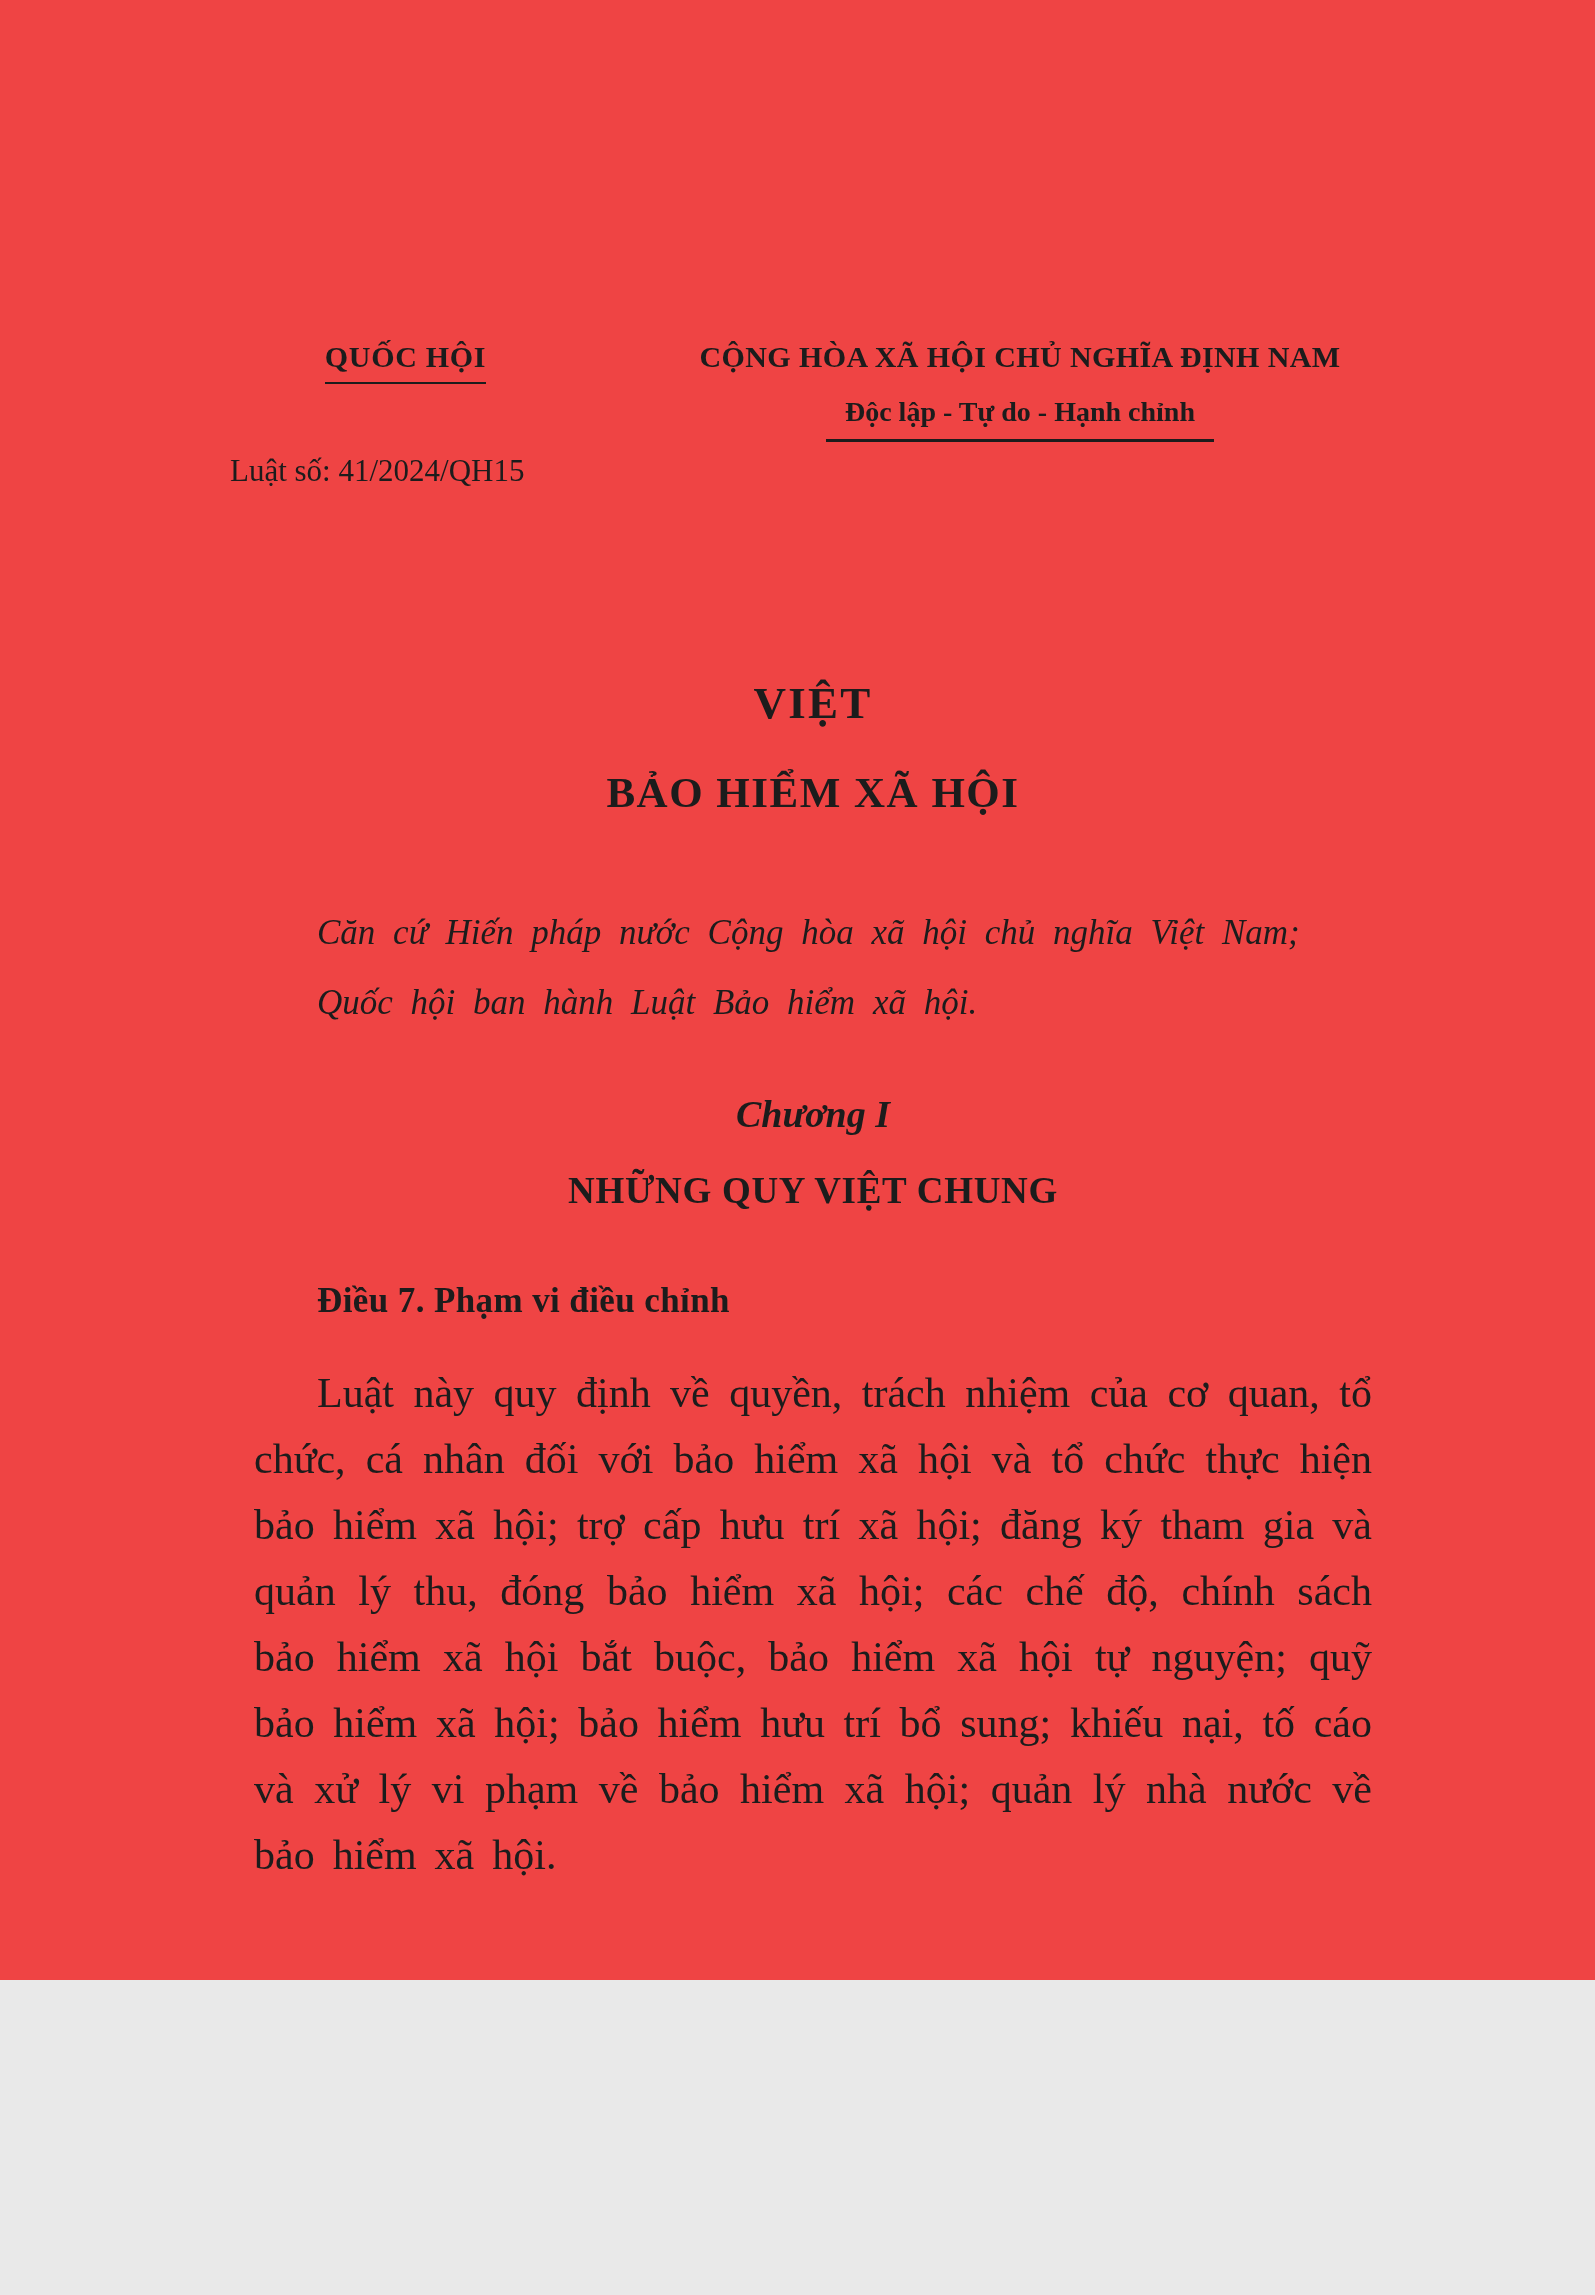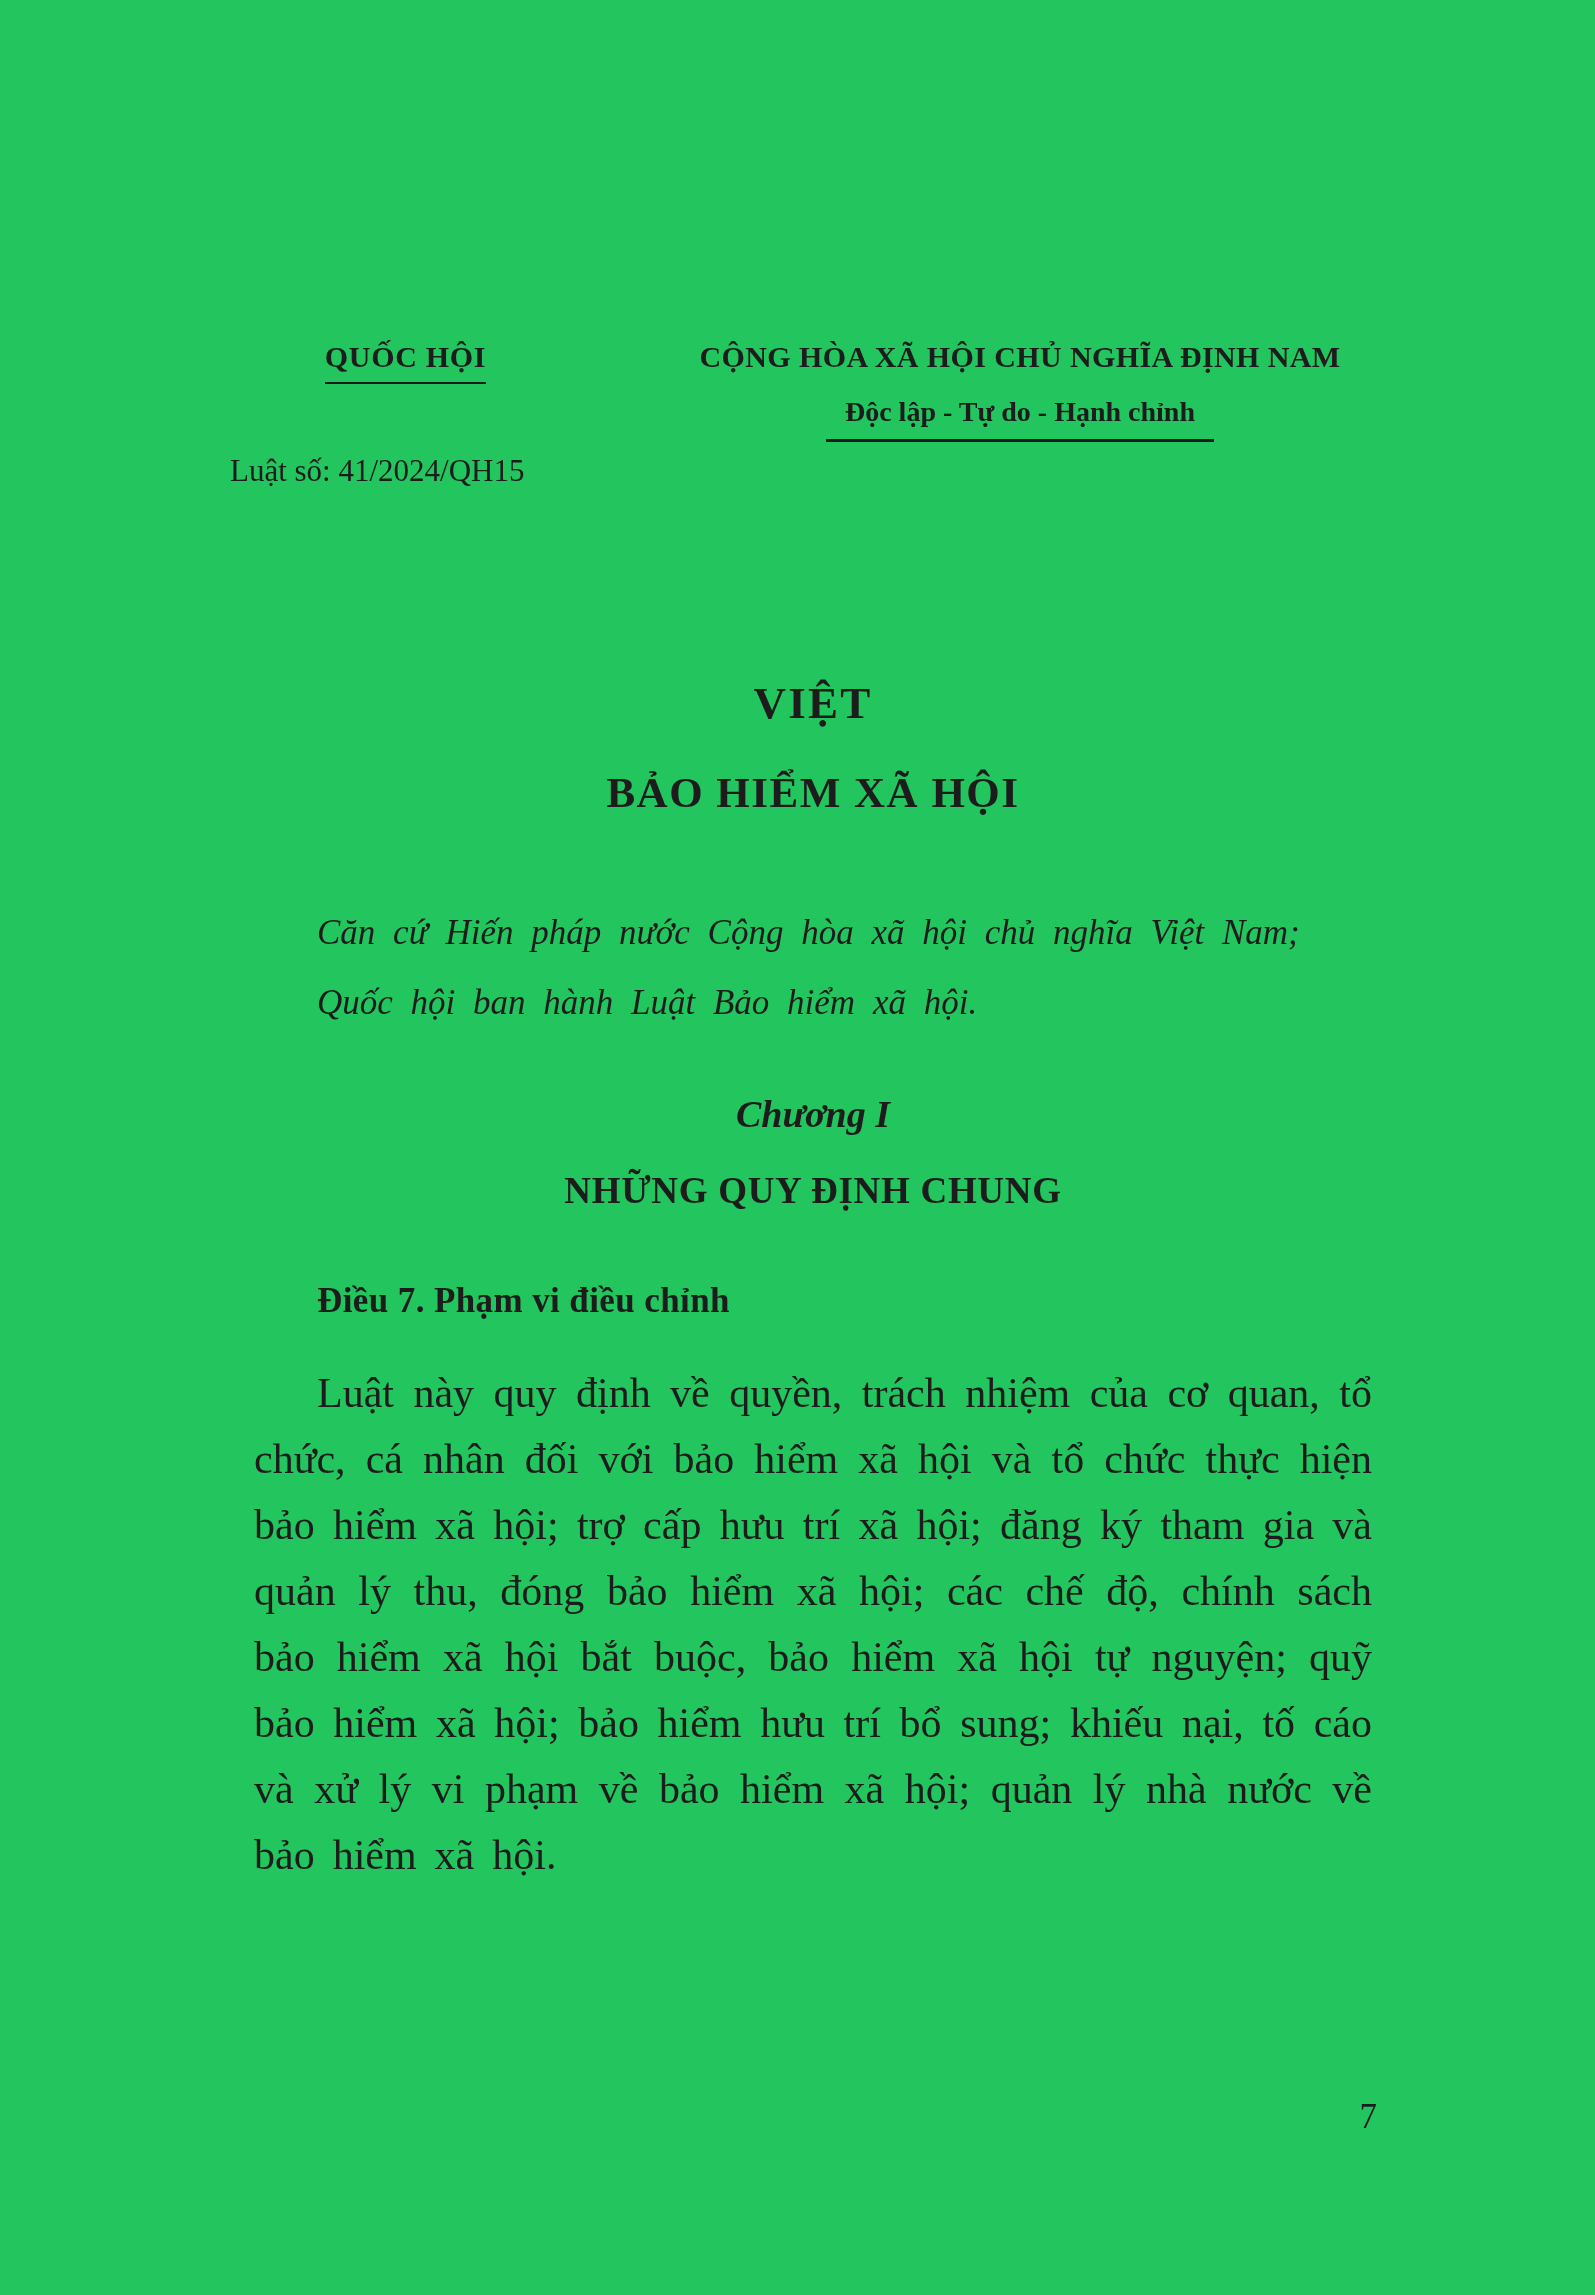--- a/index.html
+++ b/index.html
@@ -4,22 +4,22 @@
 <style>
   * { margin: 0; padding: 0; box-sizing: border-box; }
   html, body { background: #e9e9e9; }
   body {
     font-family: "Liberation Serif", "DejaVu Serif", serif;
     color: #1c1c1c;
   }
   .page {
     position: relative;
     width: 1595px;
-    height: 2295px;
-    background: #22c55e;
+    height: 1980px;
+    background: #ef4444;
     overflow: hidden;
     font-family: Liberation Serif, serif;
   }
 
   
   .doc-header {
     display: flex;
     justify-content: space-between;
     padding: 340px 179px 0 230px;
   }
@@ -145,21 +145,21 @@
 
     <div class="law-title">VIỆT</div>
     <div class="law-subtitle">BẢO HIỂM XÃ HỘI</div>
 
     <div class="preamble-block">
       <p class="preamble">Căn cứ Hiến pháp nước Cộng hòa xã hội chủ nghĩa Việt Nam;</p>
       <p class="preamble">Quốc hội ban hành Luật Bảo hiểm xã hội.</p>
     </div>
 
     <div class="chapter-label">Chương I</div>
-    <div class="chapter-title">NHỮNG QUY ĐỊNH CHUNG</div>
+    <div class="chapter-title">NHỮNG QUY VIỆT CHUNG</div>
 
     <div class="article-heading">Điều 7. Phạm vi điều chỉnh</div>
 
     <p class="article-body">Luật này quy định về quyền, trách nhiệm của cơ quan, tổ chức, cá nhân đối với bảo hiểm xã hội và tổ chức thực hiện bảo hiểm xã hội; trợ cấp hưu trí xã hội; đăng ký tham gia và quản lý thu, đóng bảo hiểm xã hội; các chế độ, chính sách bảo hiểm xã hội bắt buộc, bảo hiểm xã hội tự nguyện; quỹ bảo hiểm xã hội; bảo hiểm hưu trí bổ sung; khiếu nại, tố cáo và xử lý vi phạm về bảo hiểm xã hội; quản lý nhà nước về bảo hiểm xã hội.</p>
 
   </main>
 
   <div class="page-number">7</div>
 
 </div>

